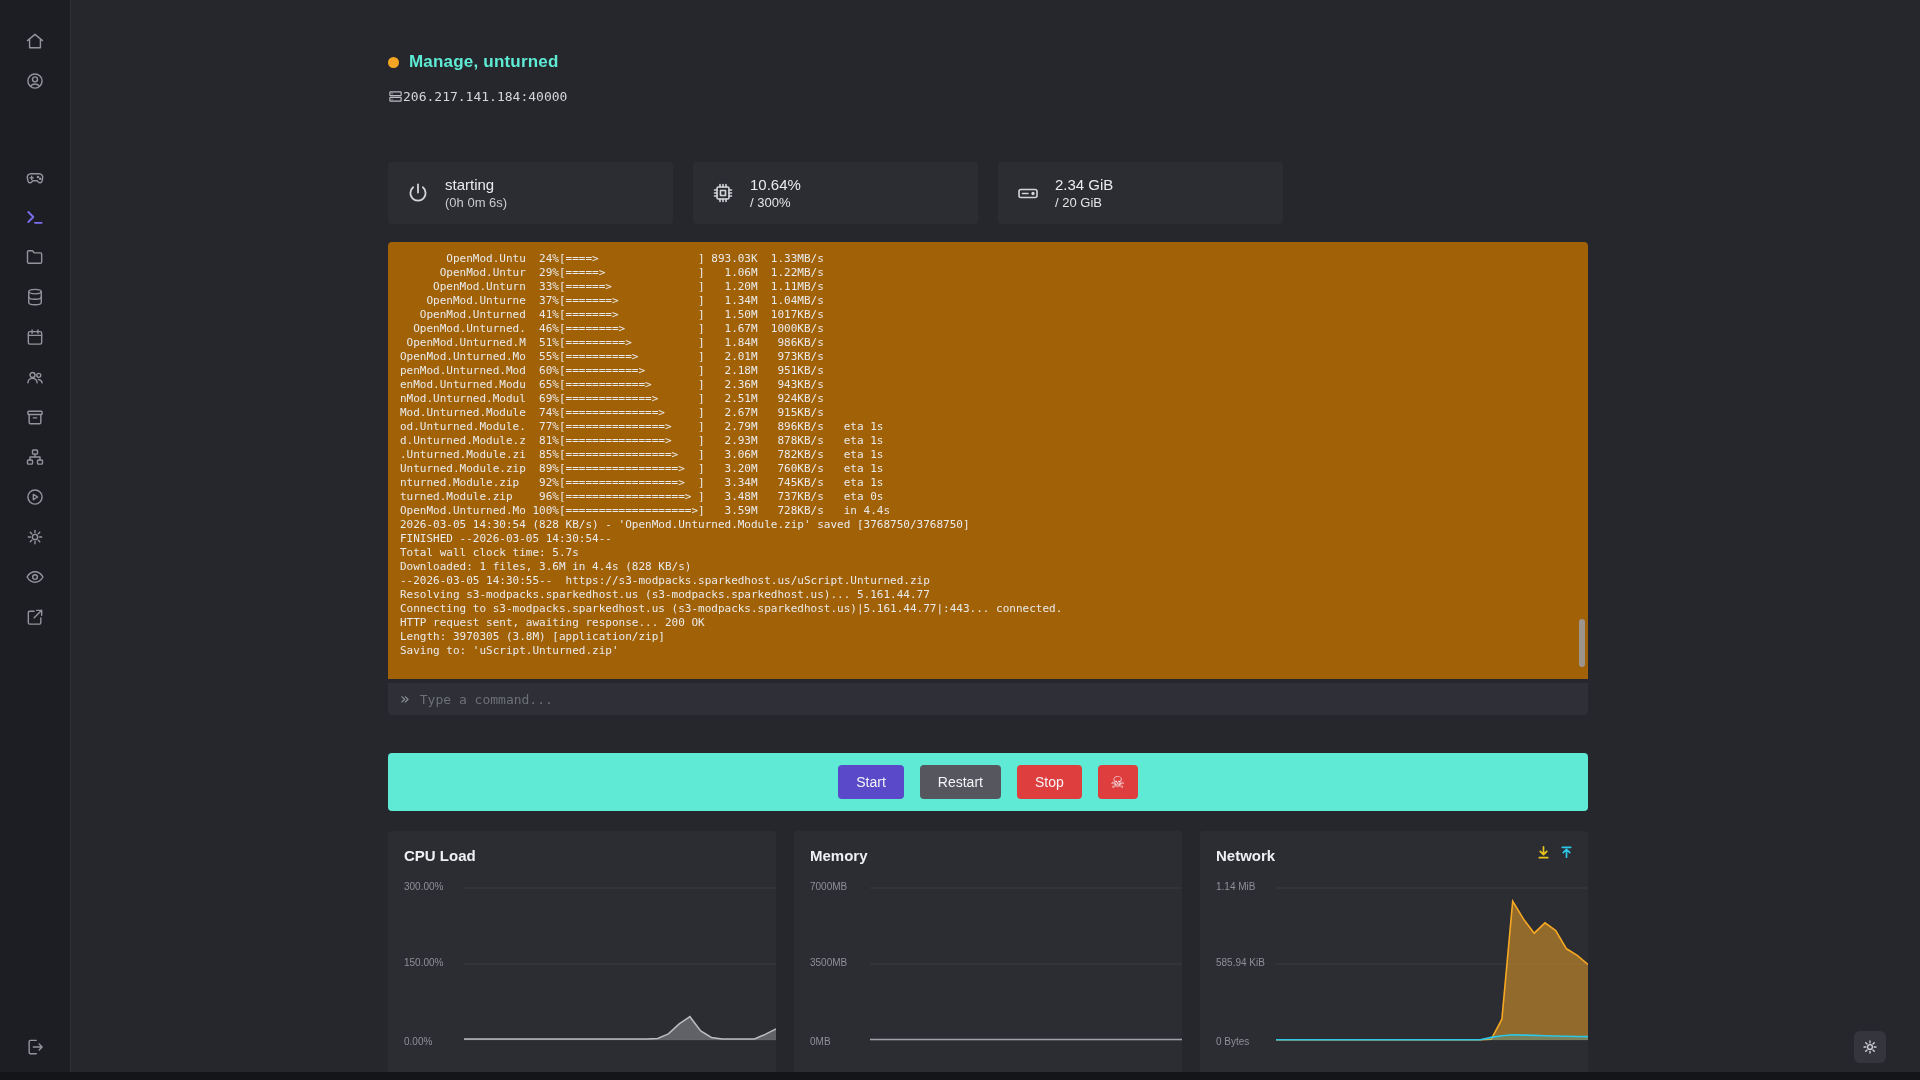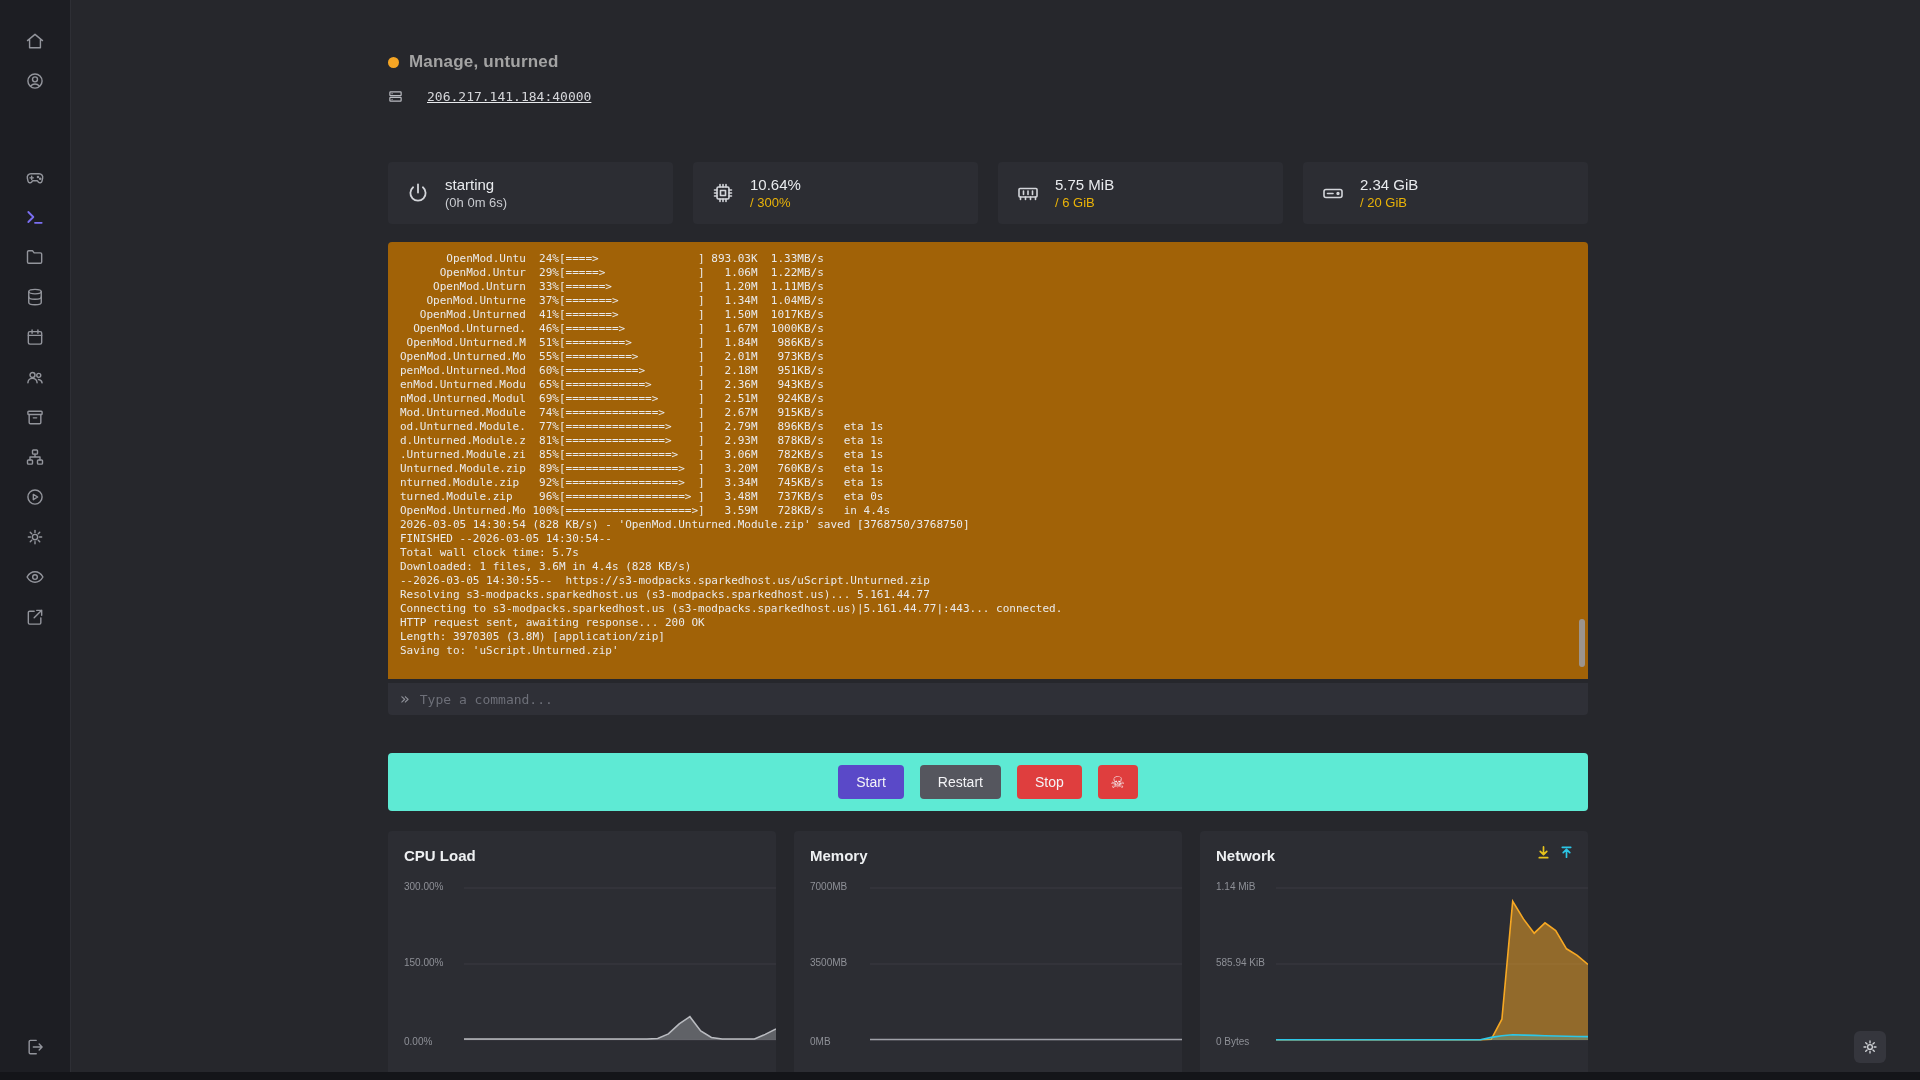--- a/index.html
+++ b/index.html
@@ -28,35 +28,35 @@
   .side-bottom { position: absolute; bottom: 18px; left: 0; width: 100%;
     display: flex; justify-content: center; }
   .side-item svg { display: block; }
 
   
   .main { flex: 1; position: relative; }
   .content { margin-left: 317px; width: 1200px; padding-top: 50px; }
 
   .title-row { display: flex; align-items: center; height: 24px; }
   .status-dot { width: 11px; height: 11px; border-radius: 50%; margin-right: 10px; }
-  .page-title { font-size: 17px; font-weight: 700; color: #a3a3a3; letter-spacing: .2px; }
-
-  .addr-row { display: flex; align-items: center; gap: 24px; margin-top: 12px; height: 20px; text-decoration: underline; }
+  .page-title { font-size: 17px; font-weight: 700; color: #5eead4; letter-spacing: .2px; }
+
+  .addr-row { display: flex; align-items: center; gap: 0; margin-top: 12px; height: 20px; }
   .addr-row svg { color: #b9bbc1; display: block; }
   .server-address { font-family: "DejaVu Sans Mono", monospace; font-size: 13px; color: #d5d6da; }
 
   
   .stats-row { margin-top: 56px; display: grid; grid-template-columns: repeat(4, 1fr); gap: 20px; }
   .stat-card {
     height: 62px; background: #2c2d33; border-radius: 4px;
     display: flex; align-items: center; padding: 0 18px; gap: 15px;
   }
   .stat-card svg { color: #d3d5da; flex: none; display: block; }
   .stat-value { font-size: 15px; color: #e9ebee; line-height: 18px; }
-  .stat-sub { font-size: 13px; color: #eab308; line-height: 16px; margin-top: 1px; }
+  .stat-sub { font-size: 13px; color: #e5e5e5; line-height: 16px; margin-top: 1px; }
   .stat-sub.bright { color: #c9cbd0; }
 
   
   .console-wrap { position: relative; margin-top: 18px; }
   .console {
     height: 437px; background: #a16207; border-radius: 4px 4px 0 0;
     padding: 10px 12px; overflow: hidden;
     font-family: "DejaVu Sans Mono", monospace; font-size: 11px; line-height: 14px;
     color: #e9eaec; white-space: pre;
   }
@@ -256,31 +256,20 @@
         </div>
         <div class="stat-card">
           <svg width="24" height="24" viewBox="0 0 24 24" fill="none" stroke="currentColor" stroke-width="1.6" stroke-linecap="round" stroke-linejoin="round">
               <rect x="6" y="6" width="12" height="12" rx="1.5"></rect>
               <rect x="9.5" y="9.5" width="5" height="5"></rect>
               <path d="M9 3.5V6M12 3.5V6M15 3.5V6M9 18v2.5M12 18v2.5M15 18v2.5M3.5 9H6M3.5 12H6M3.5 15H6M18 9h2.5M18 12h2.5M18 15h2.5"></path>
             </svg>
           <div>
             <div class="stat-value">10.64%</div>
             <div class="stat-sub">/ 300%</div>
-          </div>
-        </div>
-        <div class="stat-card">
-          <svg width="24" height="24" viewBox="0 0 24 24" fill="none" stroke="currentColor" stroke-width="1.6" stroke-linecap="round" stroke-linejoin="round">
-              <rect x="3" y="7.5" width="18" height="8.5" rx="1"></rect>
-              <path d="M7.5 10v3.5M12 10v3.5M16.5 10v3.5"></path>
-              <path d="M4.5 16v2.5M9.5 16v2.5M14.5 16v2.5M19.5 16v2.5"></path>
-            </svg>
-          <div>
-            <div class="stat-value">5.75 MiB</div>
-            <div class="stat-sub">/ 6 GiB</div>
           </div>
         </div>
         <div class="stat-card">
           <svg width="24" height="24" viewBox="0 0 24 24" fill="none" stroke="currentColor" stroke-width="1.6" stroke-linecap="round" stroke-linejoin="round">
               <rect x="3" y="8.5" width="18" height="8" rx="2"></rect>
               <path d="M6.5 12.5H12"></path>
               <circle cx="17" cy="12.5" r=".9" fill="currentColor"></circle>
             </svg>
           <div>
             <div class="stat-value">2.34 GiB</div>

